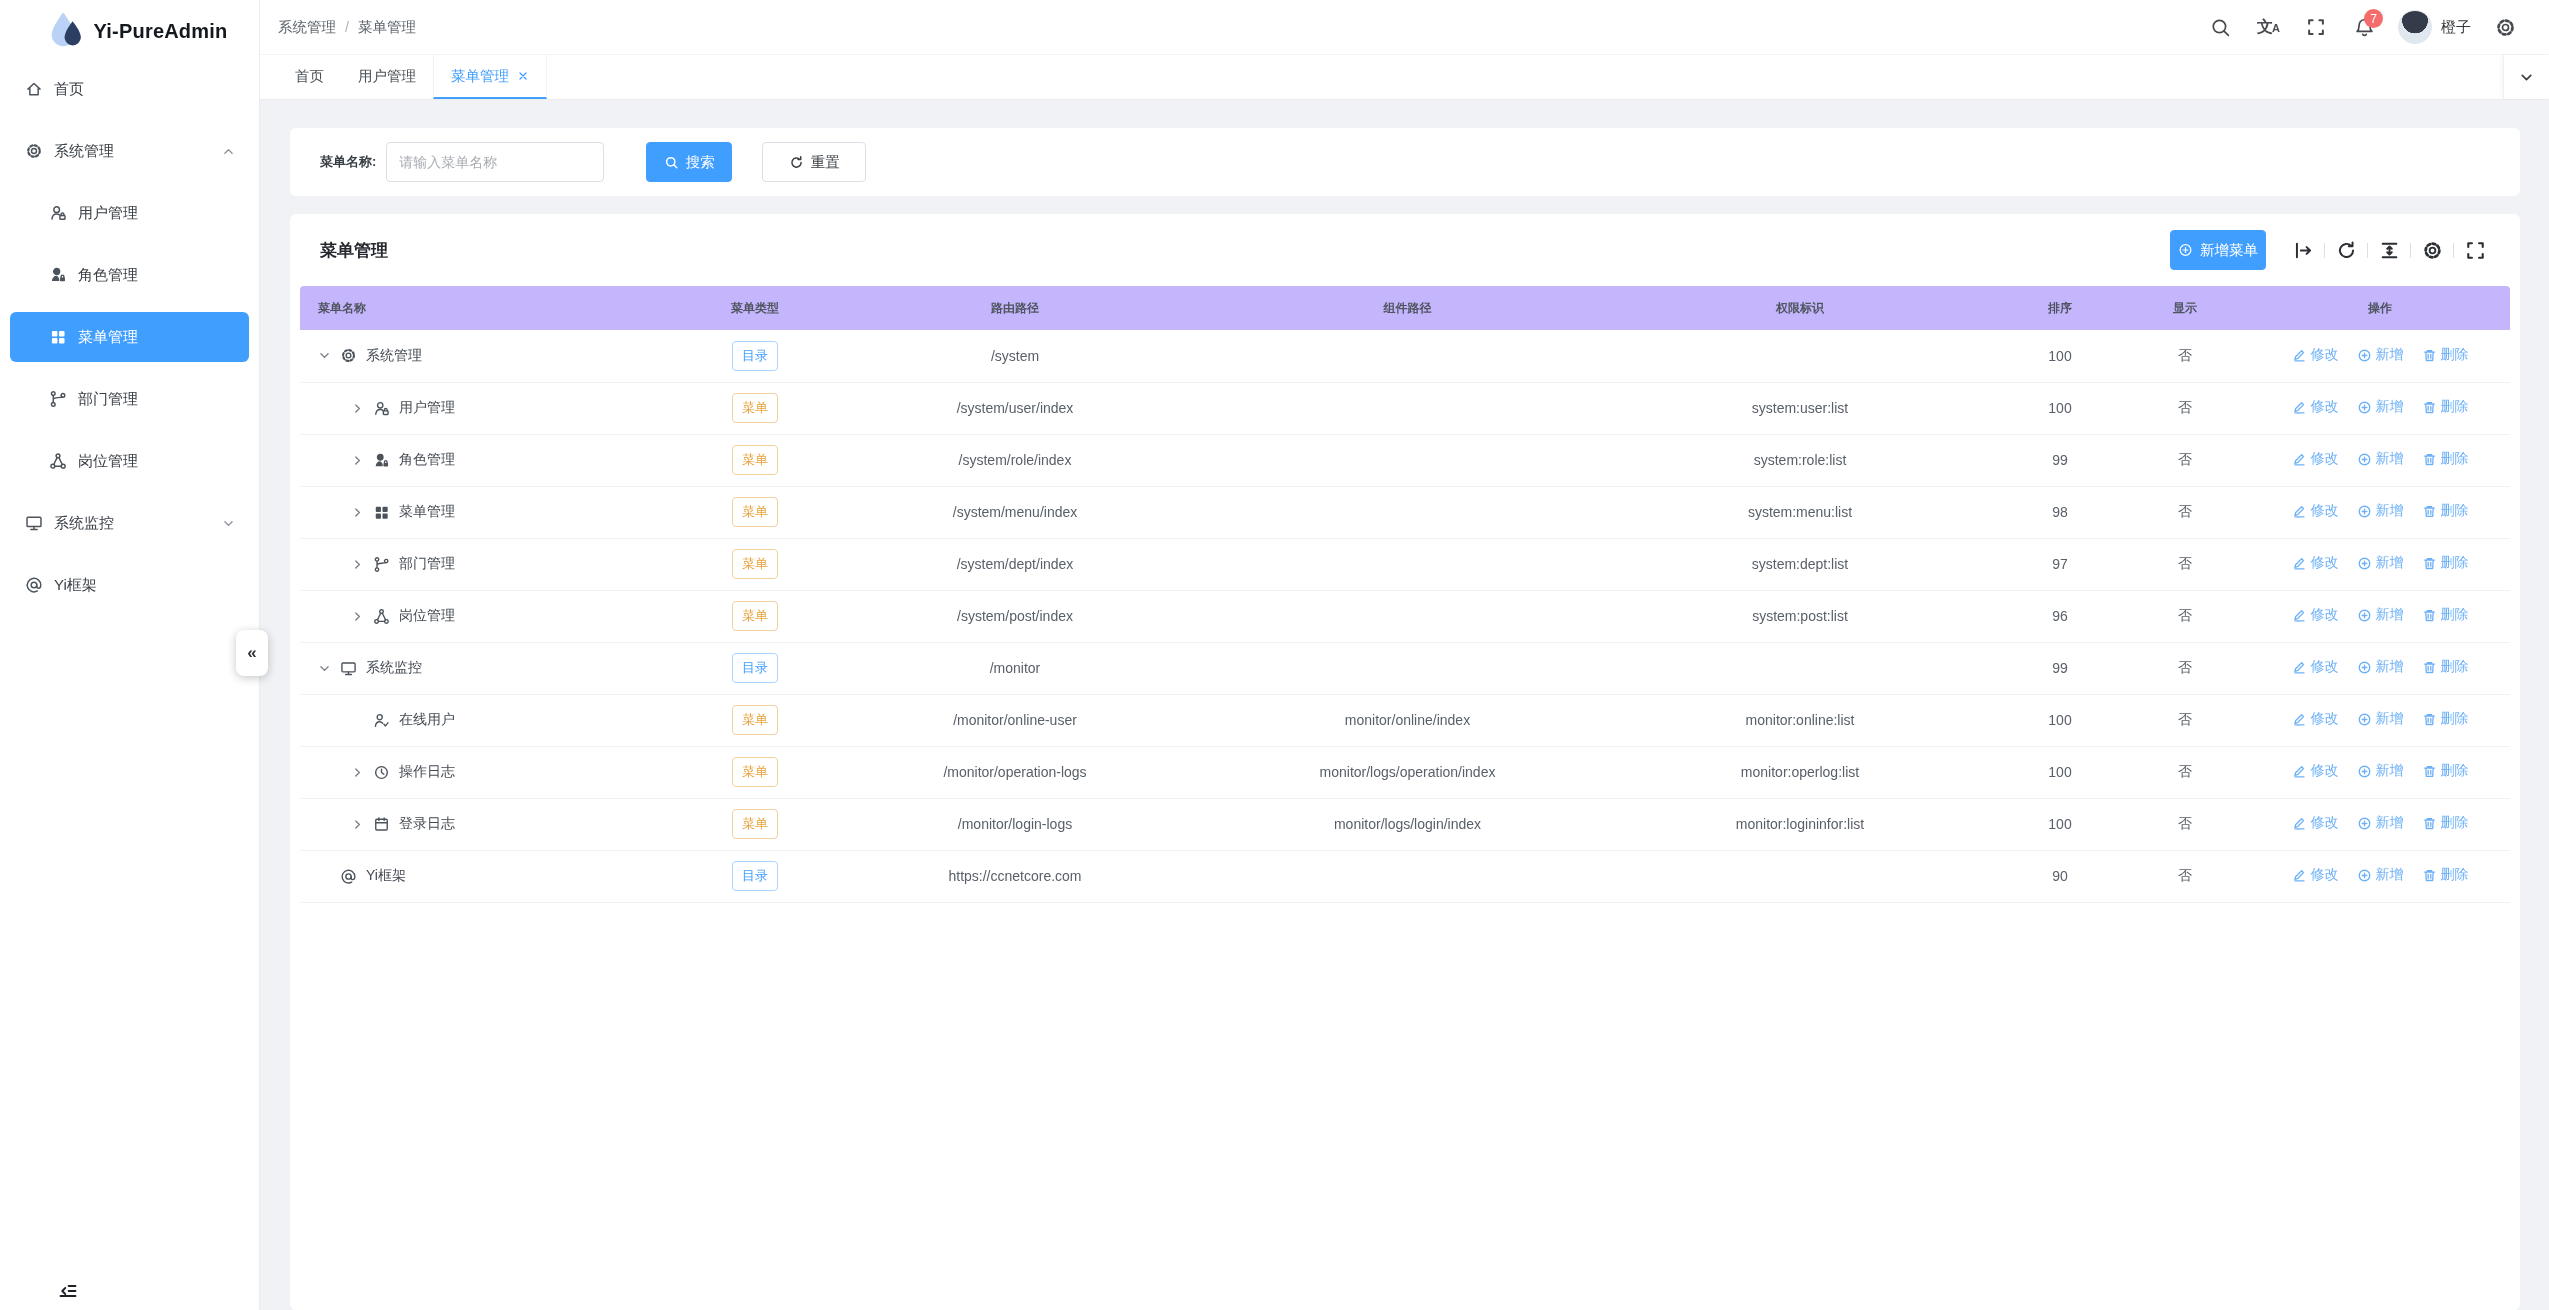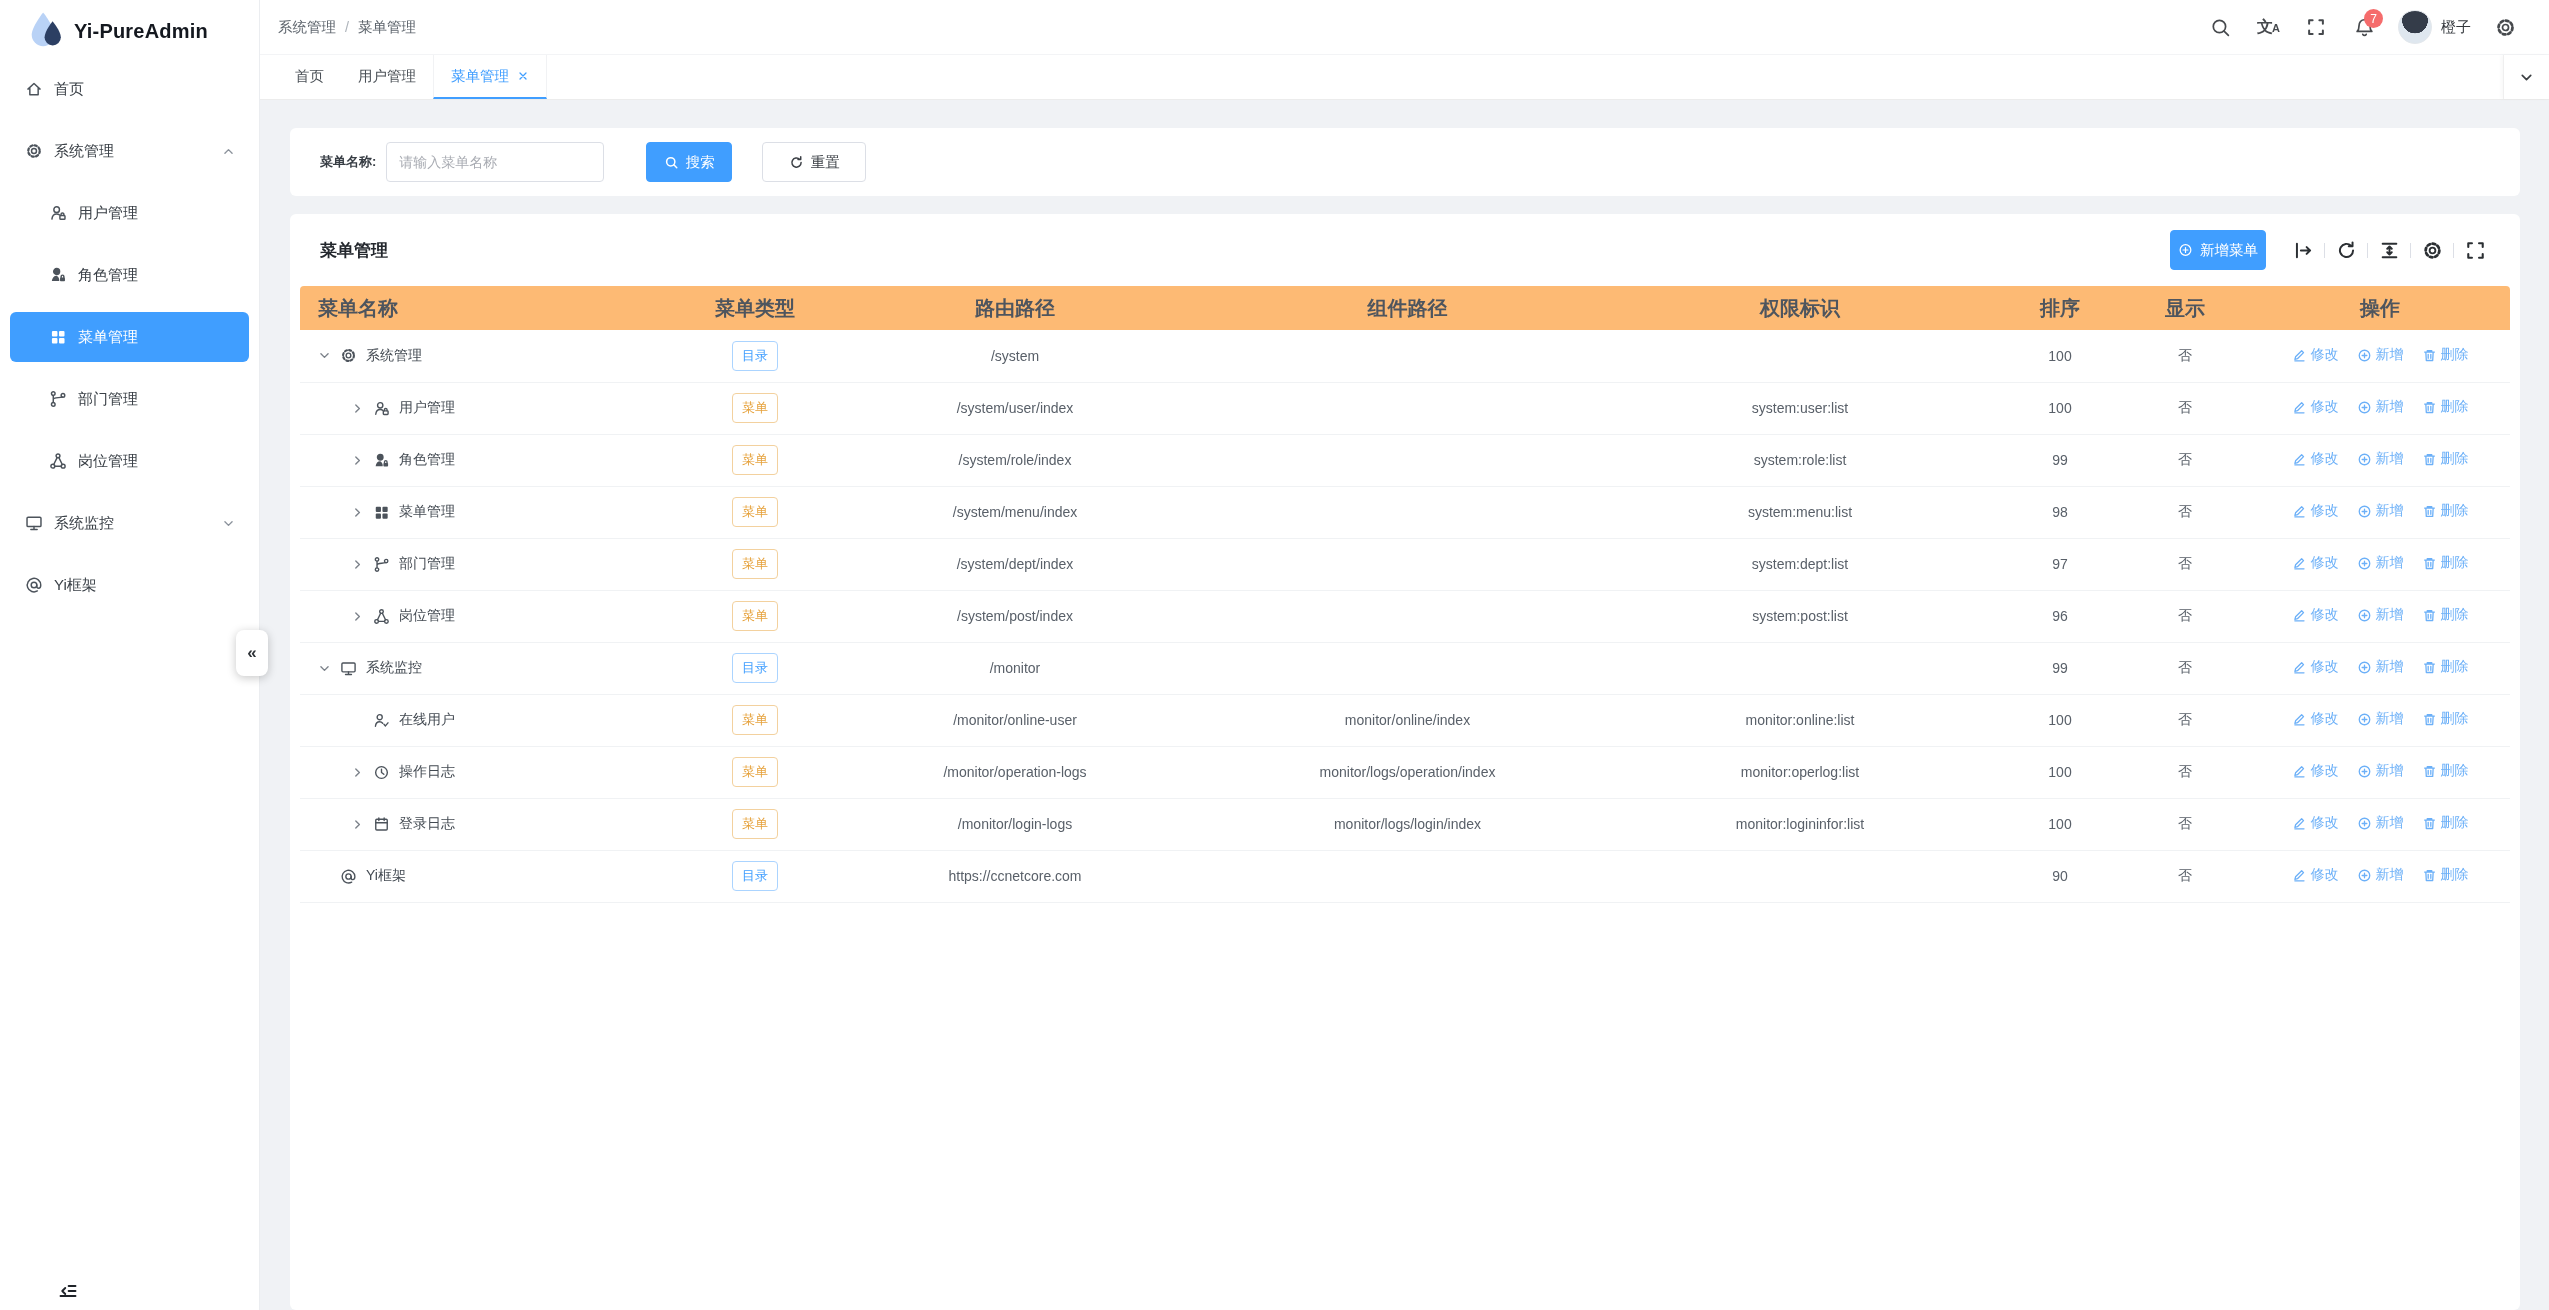--- a/index.html
+++ b/index.html
@@ -6,21 +6,21 @@
   html,body { width:2549px; height:1310px; }
   body {
     font-family: "Liberation Sans", "DejaVu Sans", sans-serif;
     background:#f0f2f5; color:#303133; display:flex; overflow:hidden;
   }
   .ic { display:inline-flex; align-items:center; justify-content:center; line-height:0; }
   .ic svg { stroke:currentColor; fill:none; stroke-width:1.3; stroke-linecap:round; stroke-linejoin:round; }
 
   
   .sidebar { width:260px; background:#fff; border-right:1px solid #ebedf0; position:relative; display:flex; flex-direction:column; flex-shrink:0; }
-  .logo-row { height:62px; display:flex; align-items:center; gap:10px; padding-left:28px; }
+  .logo-row { height:62px; display:flex; align-items:center; gap:10px; padding-left:16px;justify-content:center; }
   .logo-title { font-size:20px; font-weight:bold; color:#14181f; letter-spacing:.2px; }
   .menu { flex:1; padding:2px 10px 0 10px; }
   .menu-item { height:50px; margin-bottom:12px; border-radius:6px; display:flex; align-items:center; gap:11px; padding:0 14px; font-size:15px; color:#3a4047; cursor:pointer; }
   .menu-item .mi { width:19px; height:19px; color:#4c535b; }
   .menu-item.sub { padding-left:38px; }
   .menu-item.active { background:#409eff; color:#fff; }
   .menu-item.active .mi { color:#fff; }
   .menu-item .arrow { margin-left:auto; width:14px; height:14px; color:#8c939c; }
   .collapse-pill { position:absolute; left:236px; top:630px; width:32px; height:46px; background:#fff; border-radius:8px;
     box-shadow:0 2px 10px rgba(0,0,0,.22); display:flex; align-items:center; justify-content:center;
@@ -70,21 +70,21 @@
   .card-head { height:72px; display:flex; align-items:center; padding:0 24px 0 30px; flex-shrink:0; }
   .card-title { font-size:17px; font-weight:bold; color:#23272d; }
   .card-tools { margin-left:auto; display:flex; align-items:center; }
   .btn-add { width:96px; height:40px; }
   .tool-group { display:flex; align-items:center; margin-left:16px; }
   .tool-btn { width:22px; height:22px; color:#2b2f33; margin:0 10px; cursor:pointer; }
   .tool-sep { width:1px; height:15px; background:#dcdfe6; }
 
   .table-wrap { padding:0 10px; }
   table { width:100%; border-collapse:collapse; table-layout:fixed; }
-  thead th { background:#fdba74; height:44px; font-size:20px; color:#4e555e; font-weight:bold; text-align:center; }
+  thead th { background:#c4b5fd; height:44px; font-size:12px; color:#4e555e; font-weight:bold; text-align:center; }
   thead th:first-child { text-align:left; padding-left:18px; border-top-left-radius:4px; }
   thead th:last-child { border-top-right-radius:4px; }
   tbody td { height:52px; border-bottom:1px solid #f0f2f4; font-size:14px; color:#596069; text-align:center; }
   tbody td.name-cell { text-align:left; padding-left:18px; }
   .tree-cell { display:flex; align-items:center; gap:9px; color:#434a52; }
   .tree-indent { width:24px; flex-shrink:0; }
   .tree-caret { width:13px; height:13px; color:#7c828a; flex-shrink:0; cursor:pointer; }
   .tree-caret.placeholder { visibility:hidden; cursor:default; }
   .row-ic { width:17px; height:17px; color:#4c535b; flex-shrink:0; }
   .tag { display:inline-block; padding:5px 8px; min-width:46px; border-radius:4px; font-size:13px; border:1px solid; background:#fff; }

